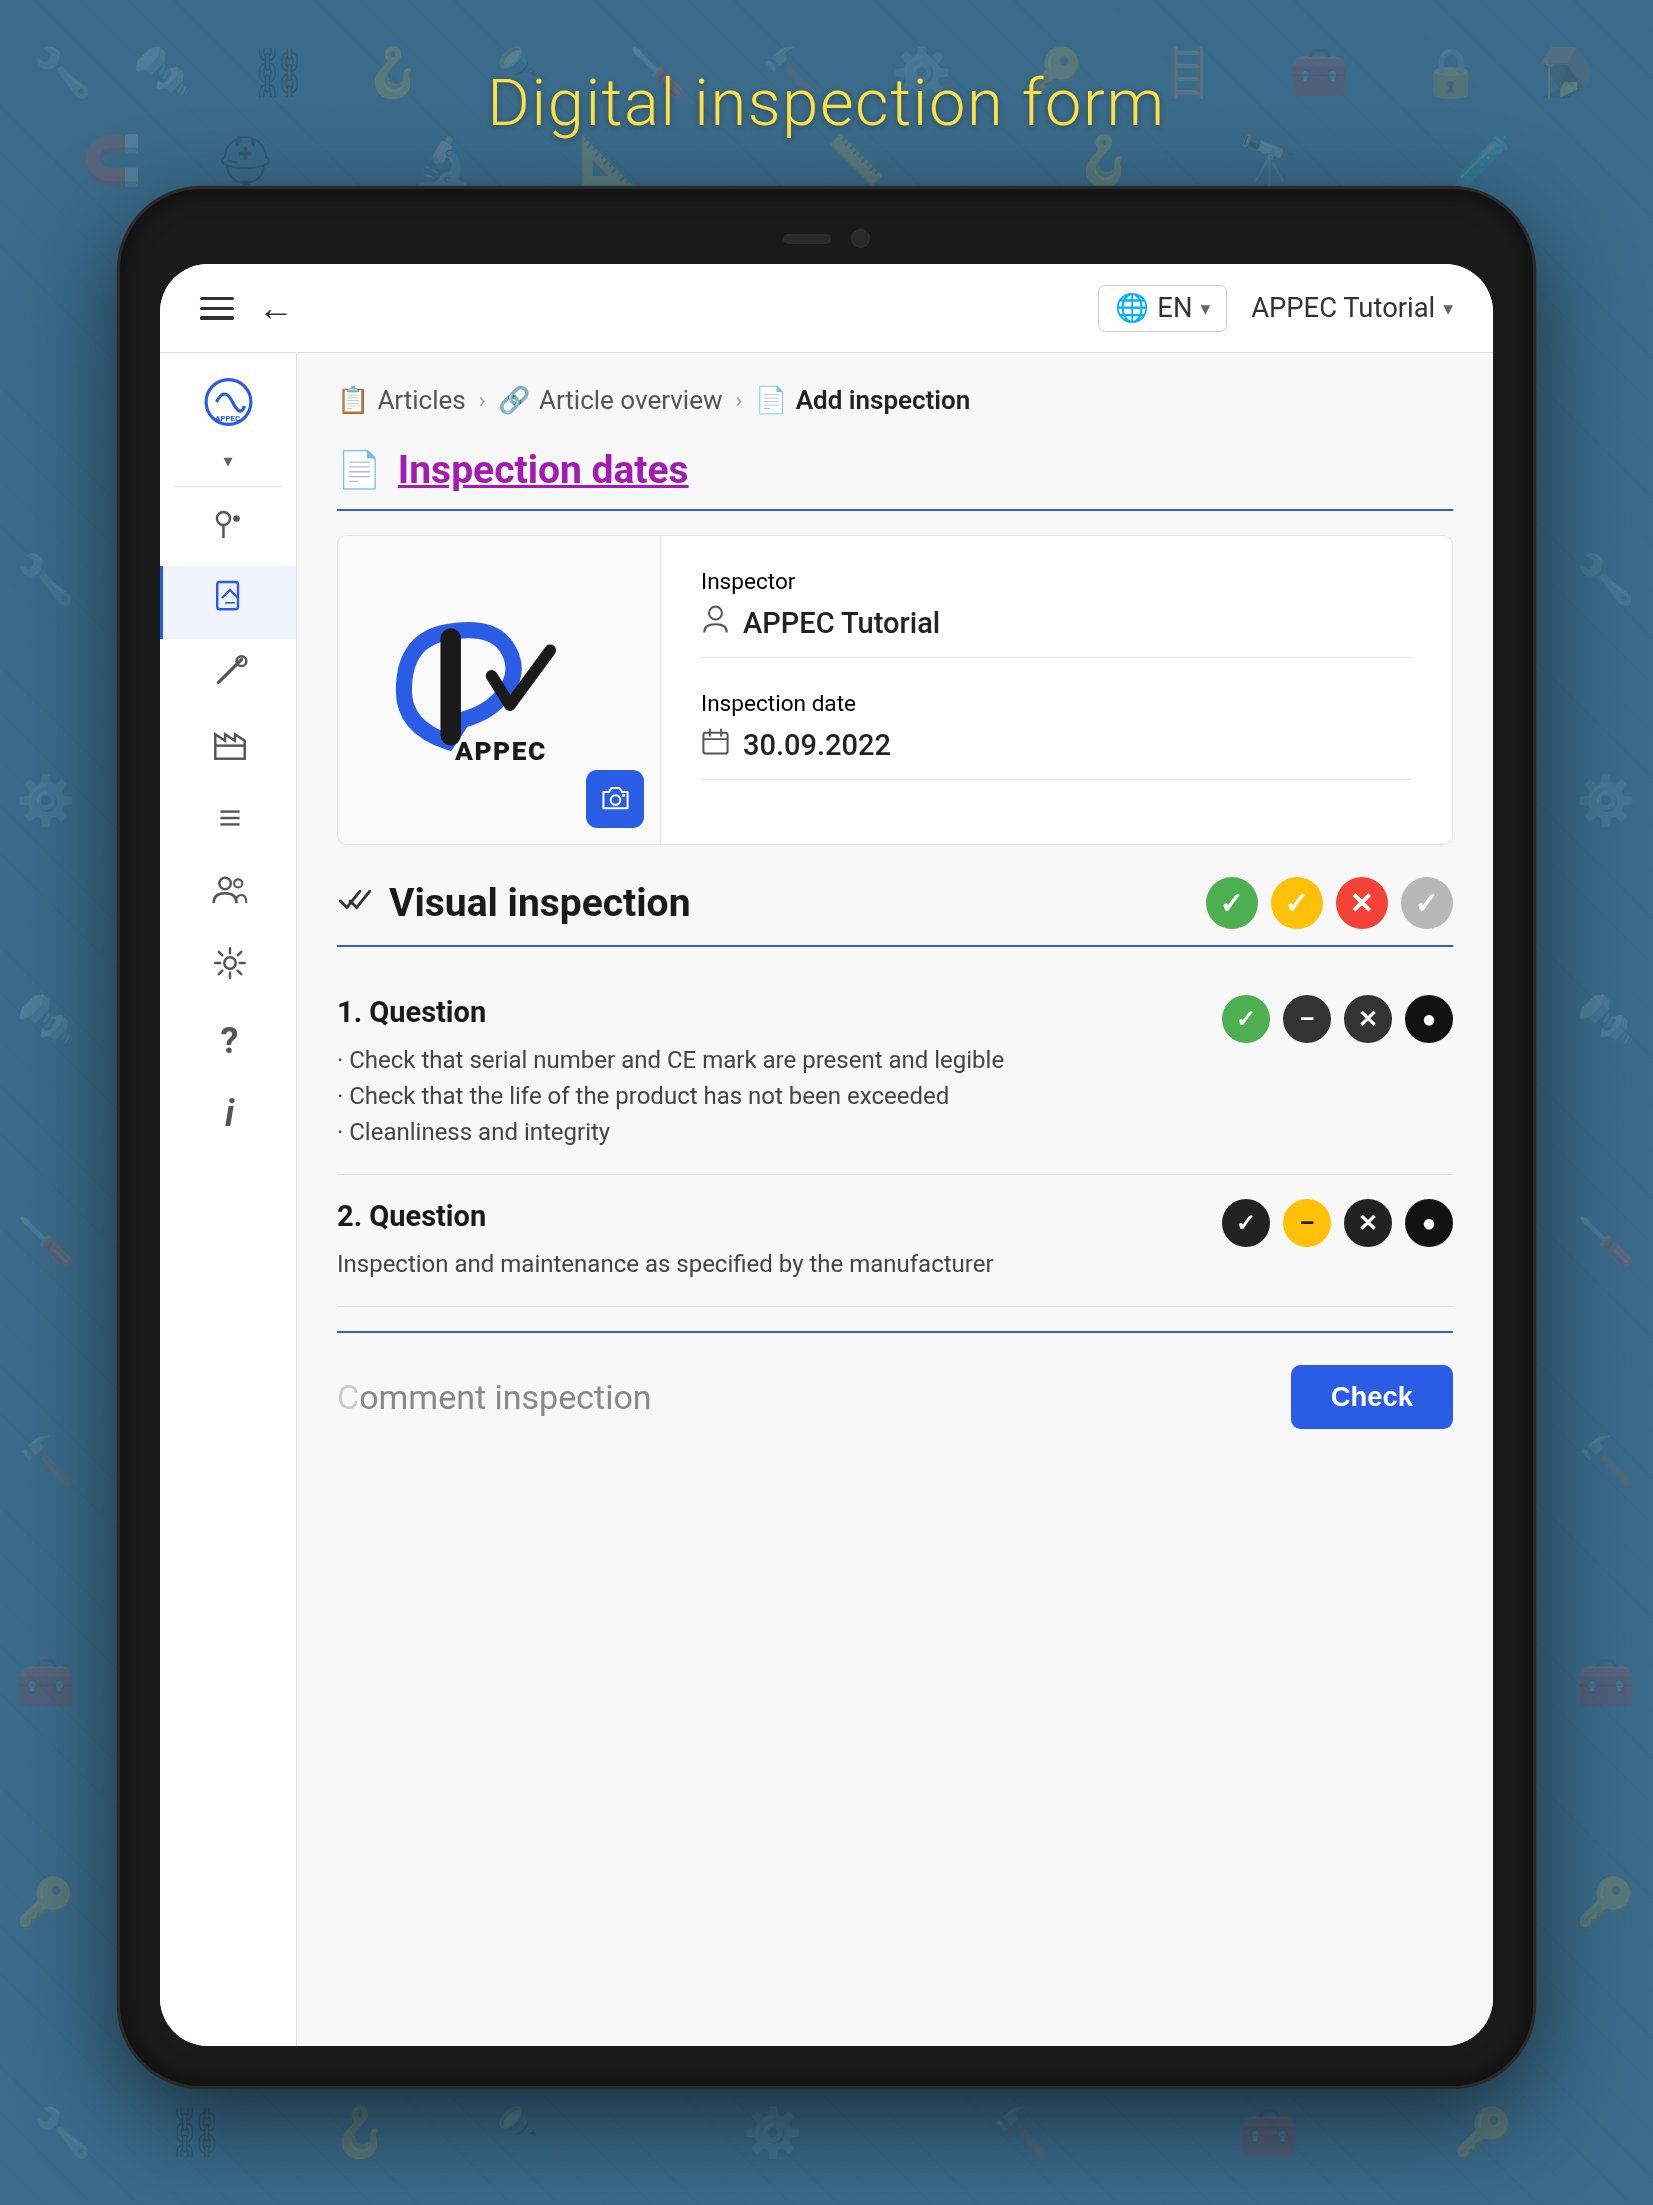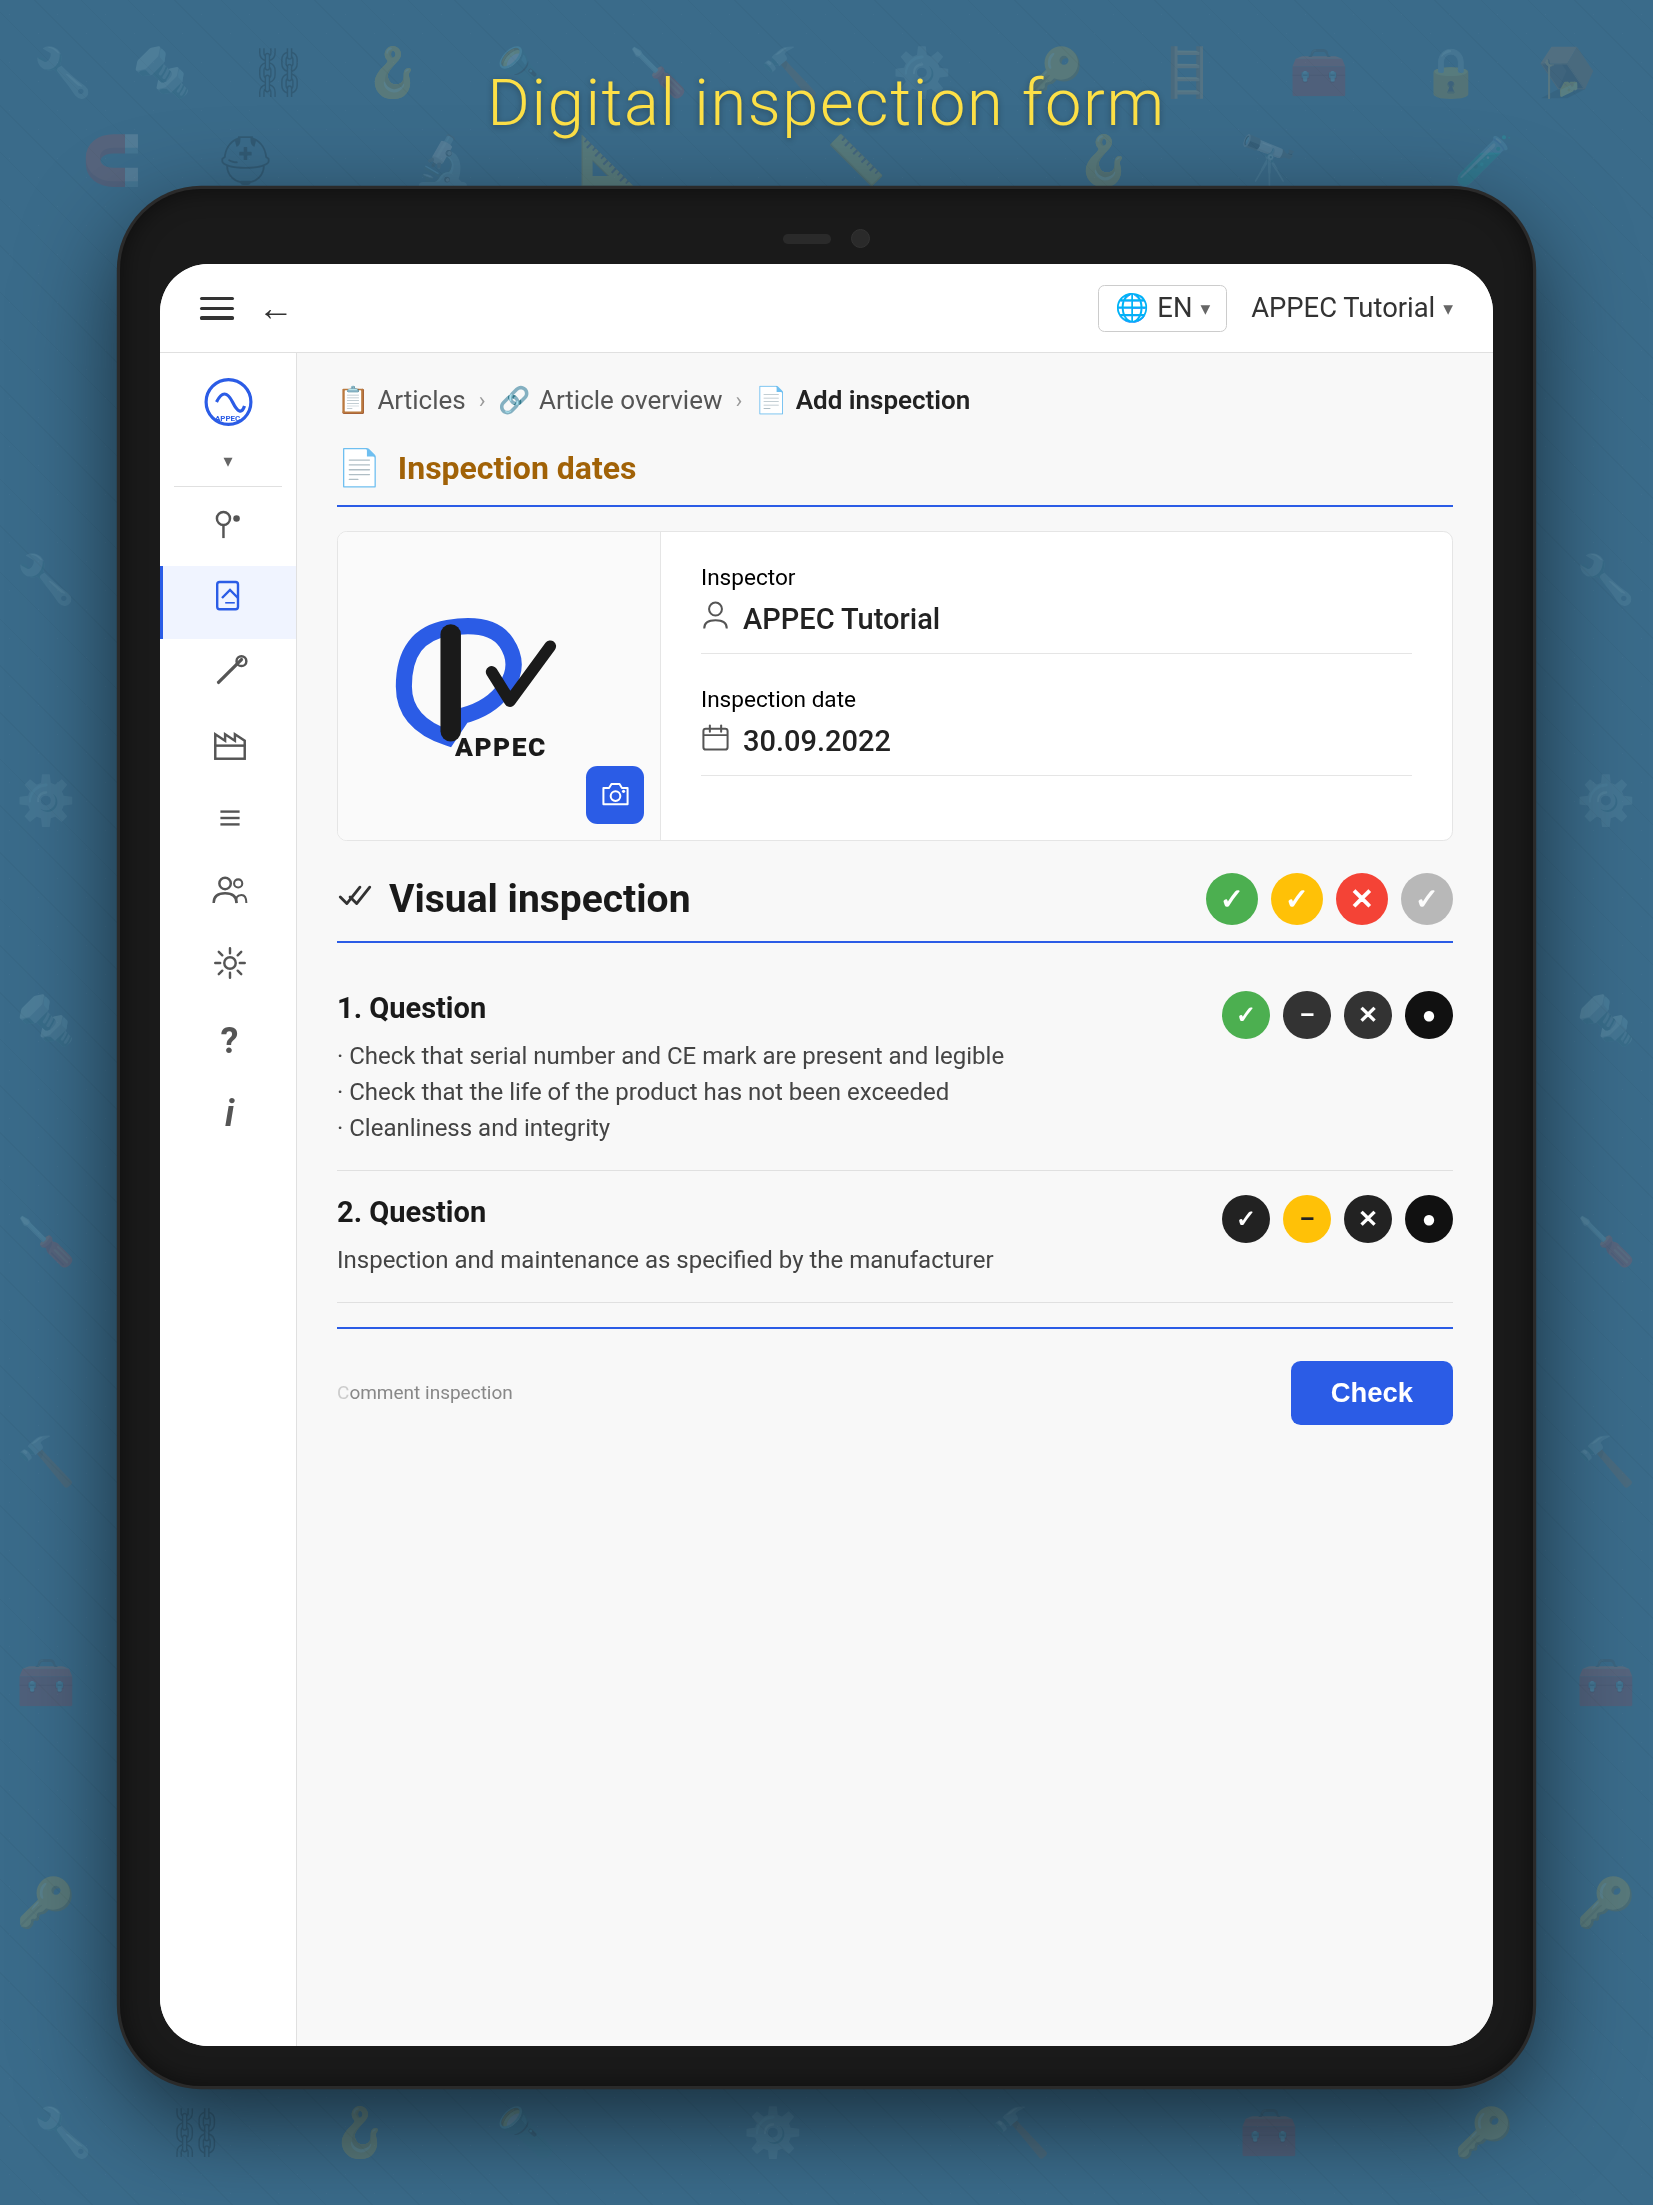--- a/index.html
+++ b/index.html
@@ -261,23 +261,24 @@
       gap: 16px;
       margin-bottom: 0;
       padding-bottom: 16px;
       border-bottom: 2.4px solid #2b5ce6;
     }
     .section-icon {
       font-size: 36px;
       color: #555;
     }
     .section-title {
-      font-size: 32px;
+      font-size: 39px;
       font-weight: 700;
-      color: #a16207;
+      color: #a21caf;
+      text-decoration: underline;
     }
 
     
     .inspection-card {
       background: white;
       border-radius: 9.7px;
       padding: 0;
       margin-top: 24px;
       margin-bottom: 32px;
       display: flex;
@@ -419,21 +420,21 @@
     .ans-black { background: #111; color: white; }
     .ans-yellow { background: #ffc107; color: #222; }
 
     
     .bottom-section {
       margin-top: 24px;
       border-top: 2.4px solid #2b5ce6;
       padding-top: 16px;
     }
     .bottom-label {
-      font-size: 19px;
+      font-size: 34px;
       color: #888;
     }
     .next-btn {
       float: right;
       background: #2b5ce6;
       color: white;
       border: none;
       border-radius: 9.7px;
       padding: 16px 40px;
       font-size: 27.4px;

